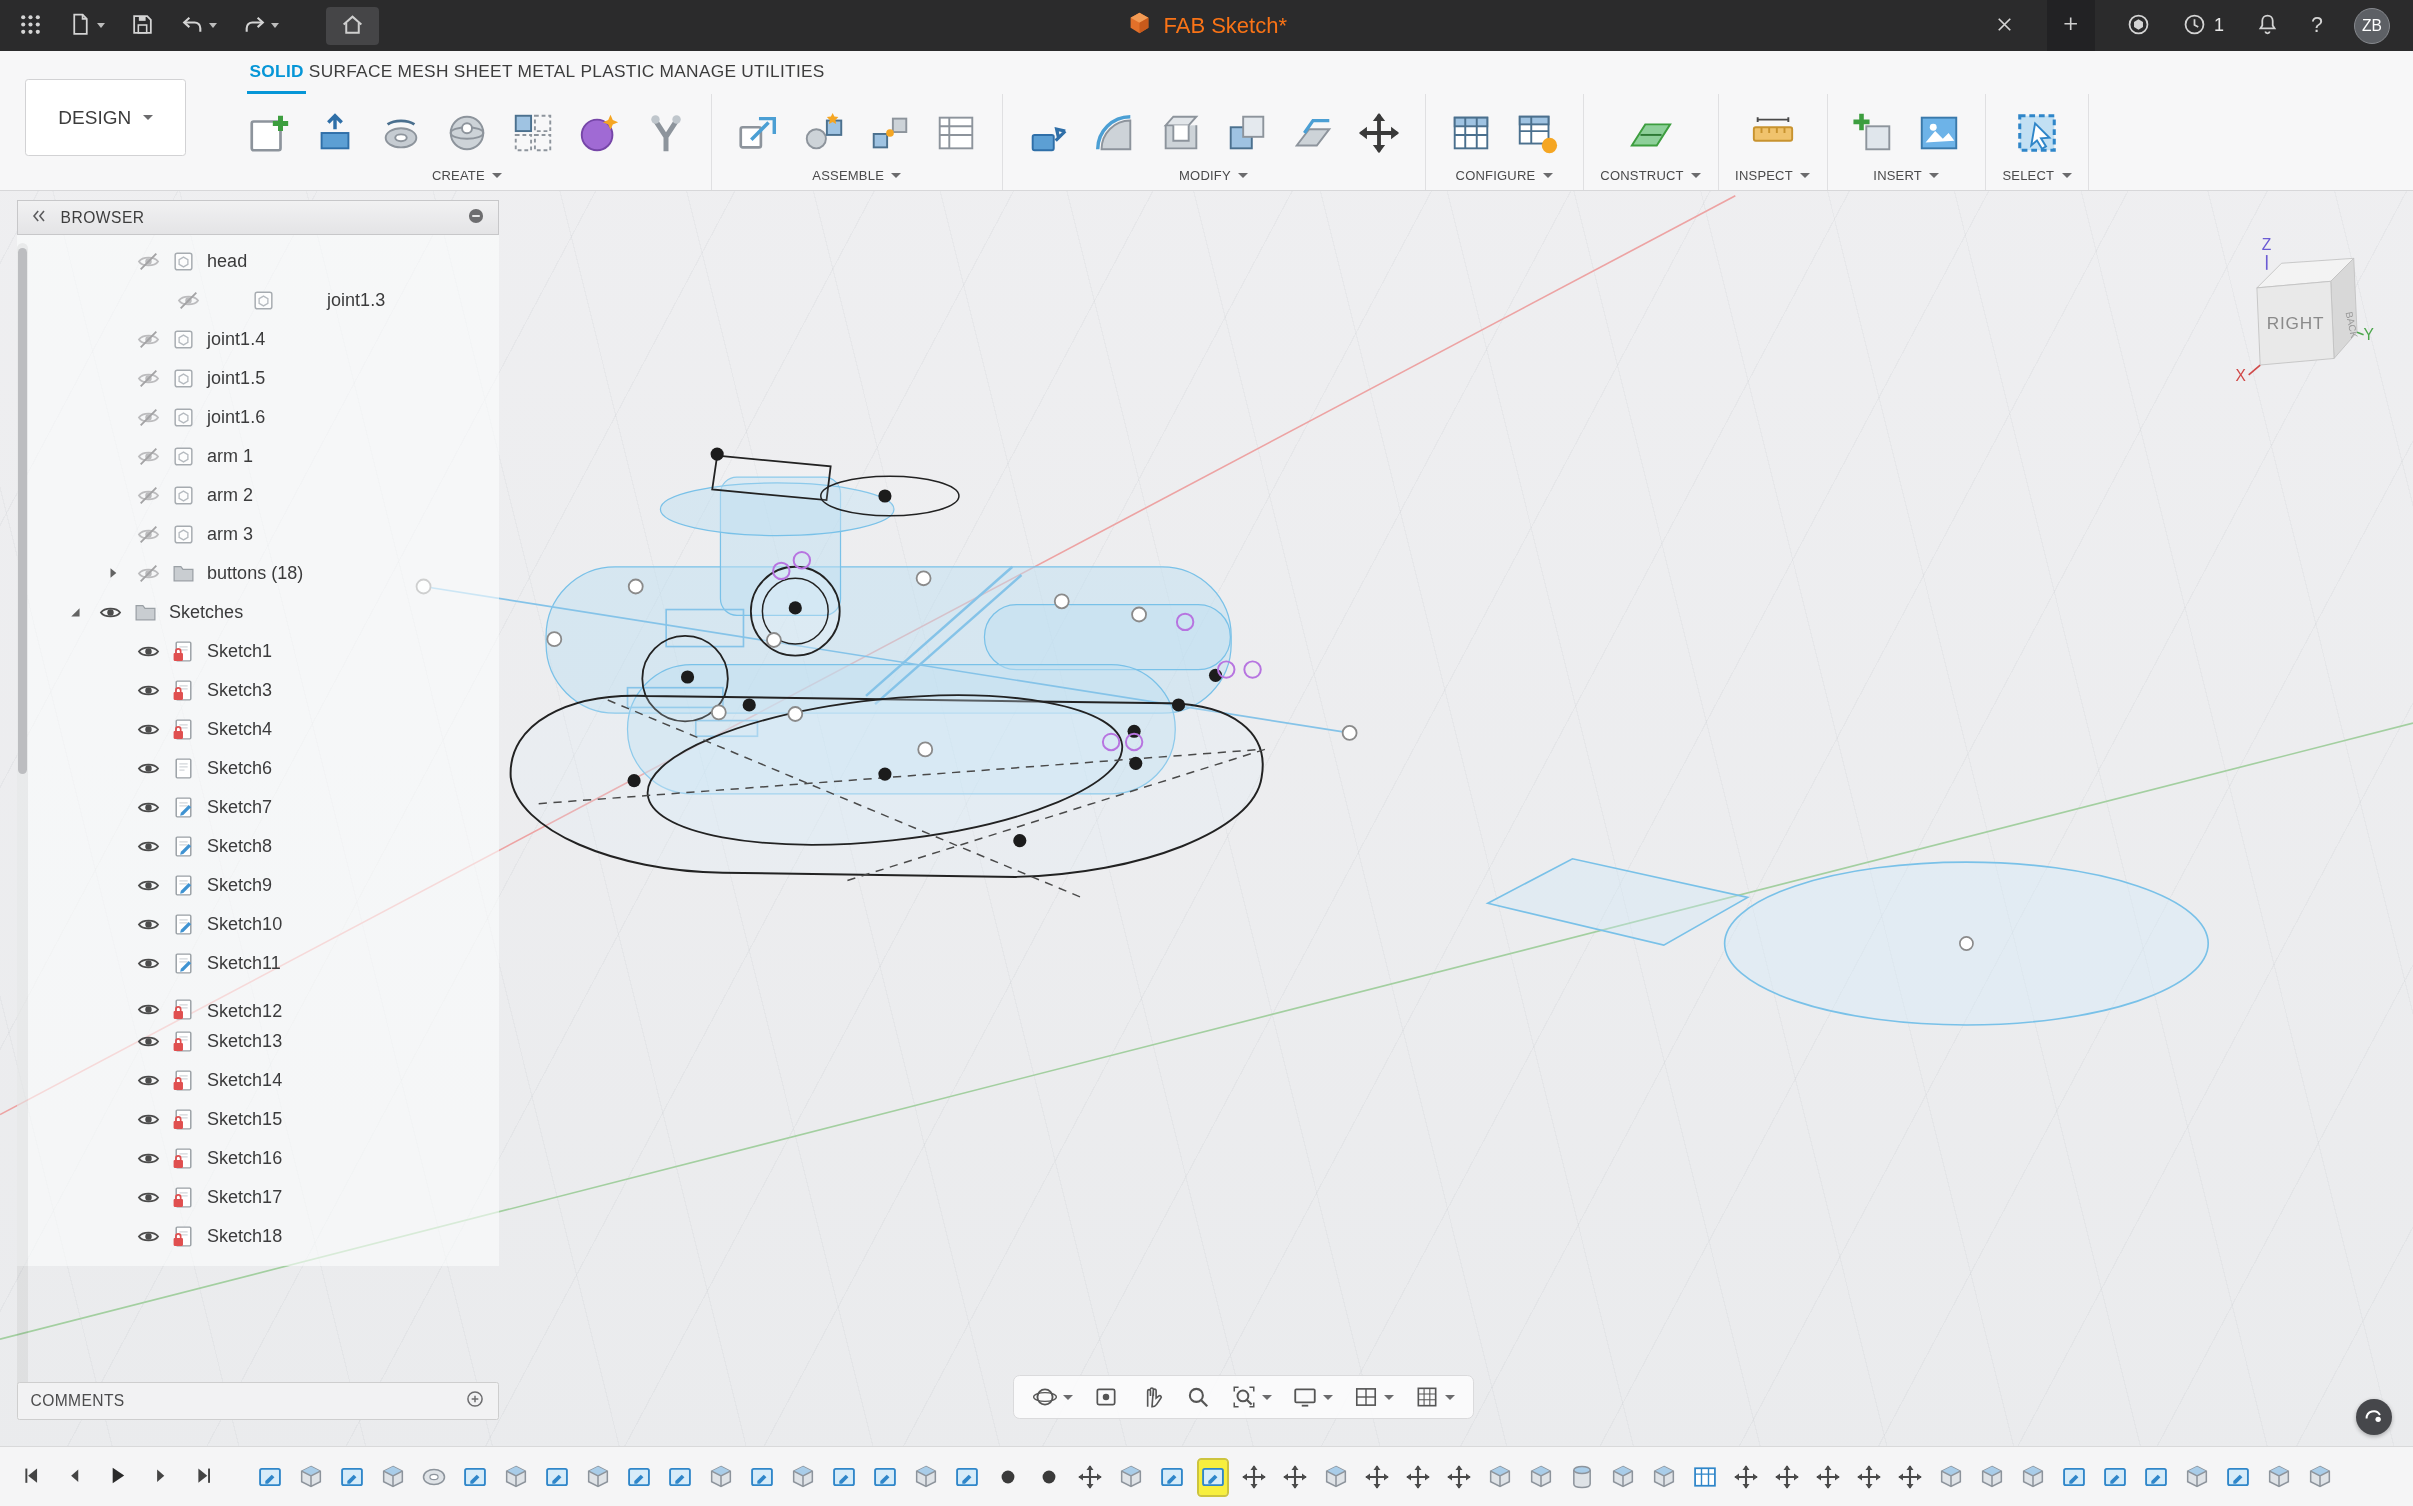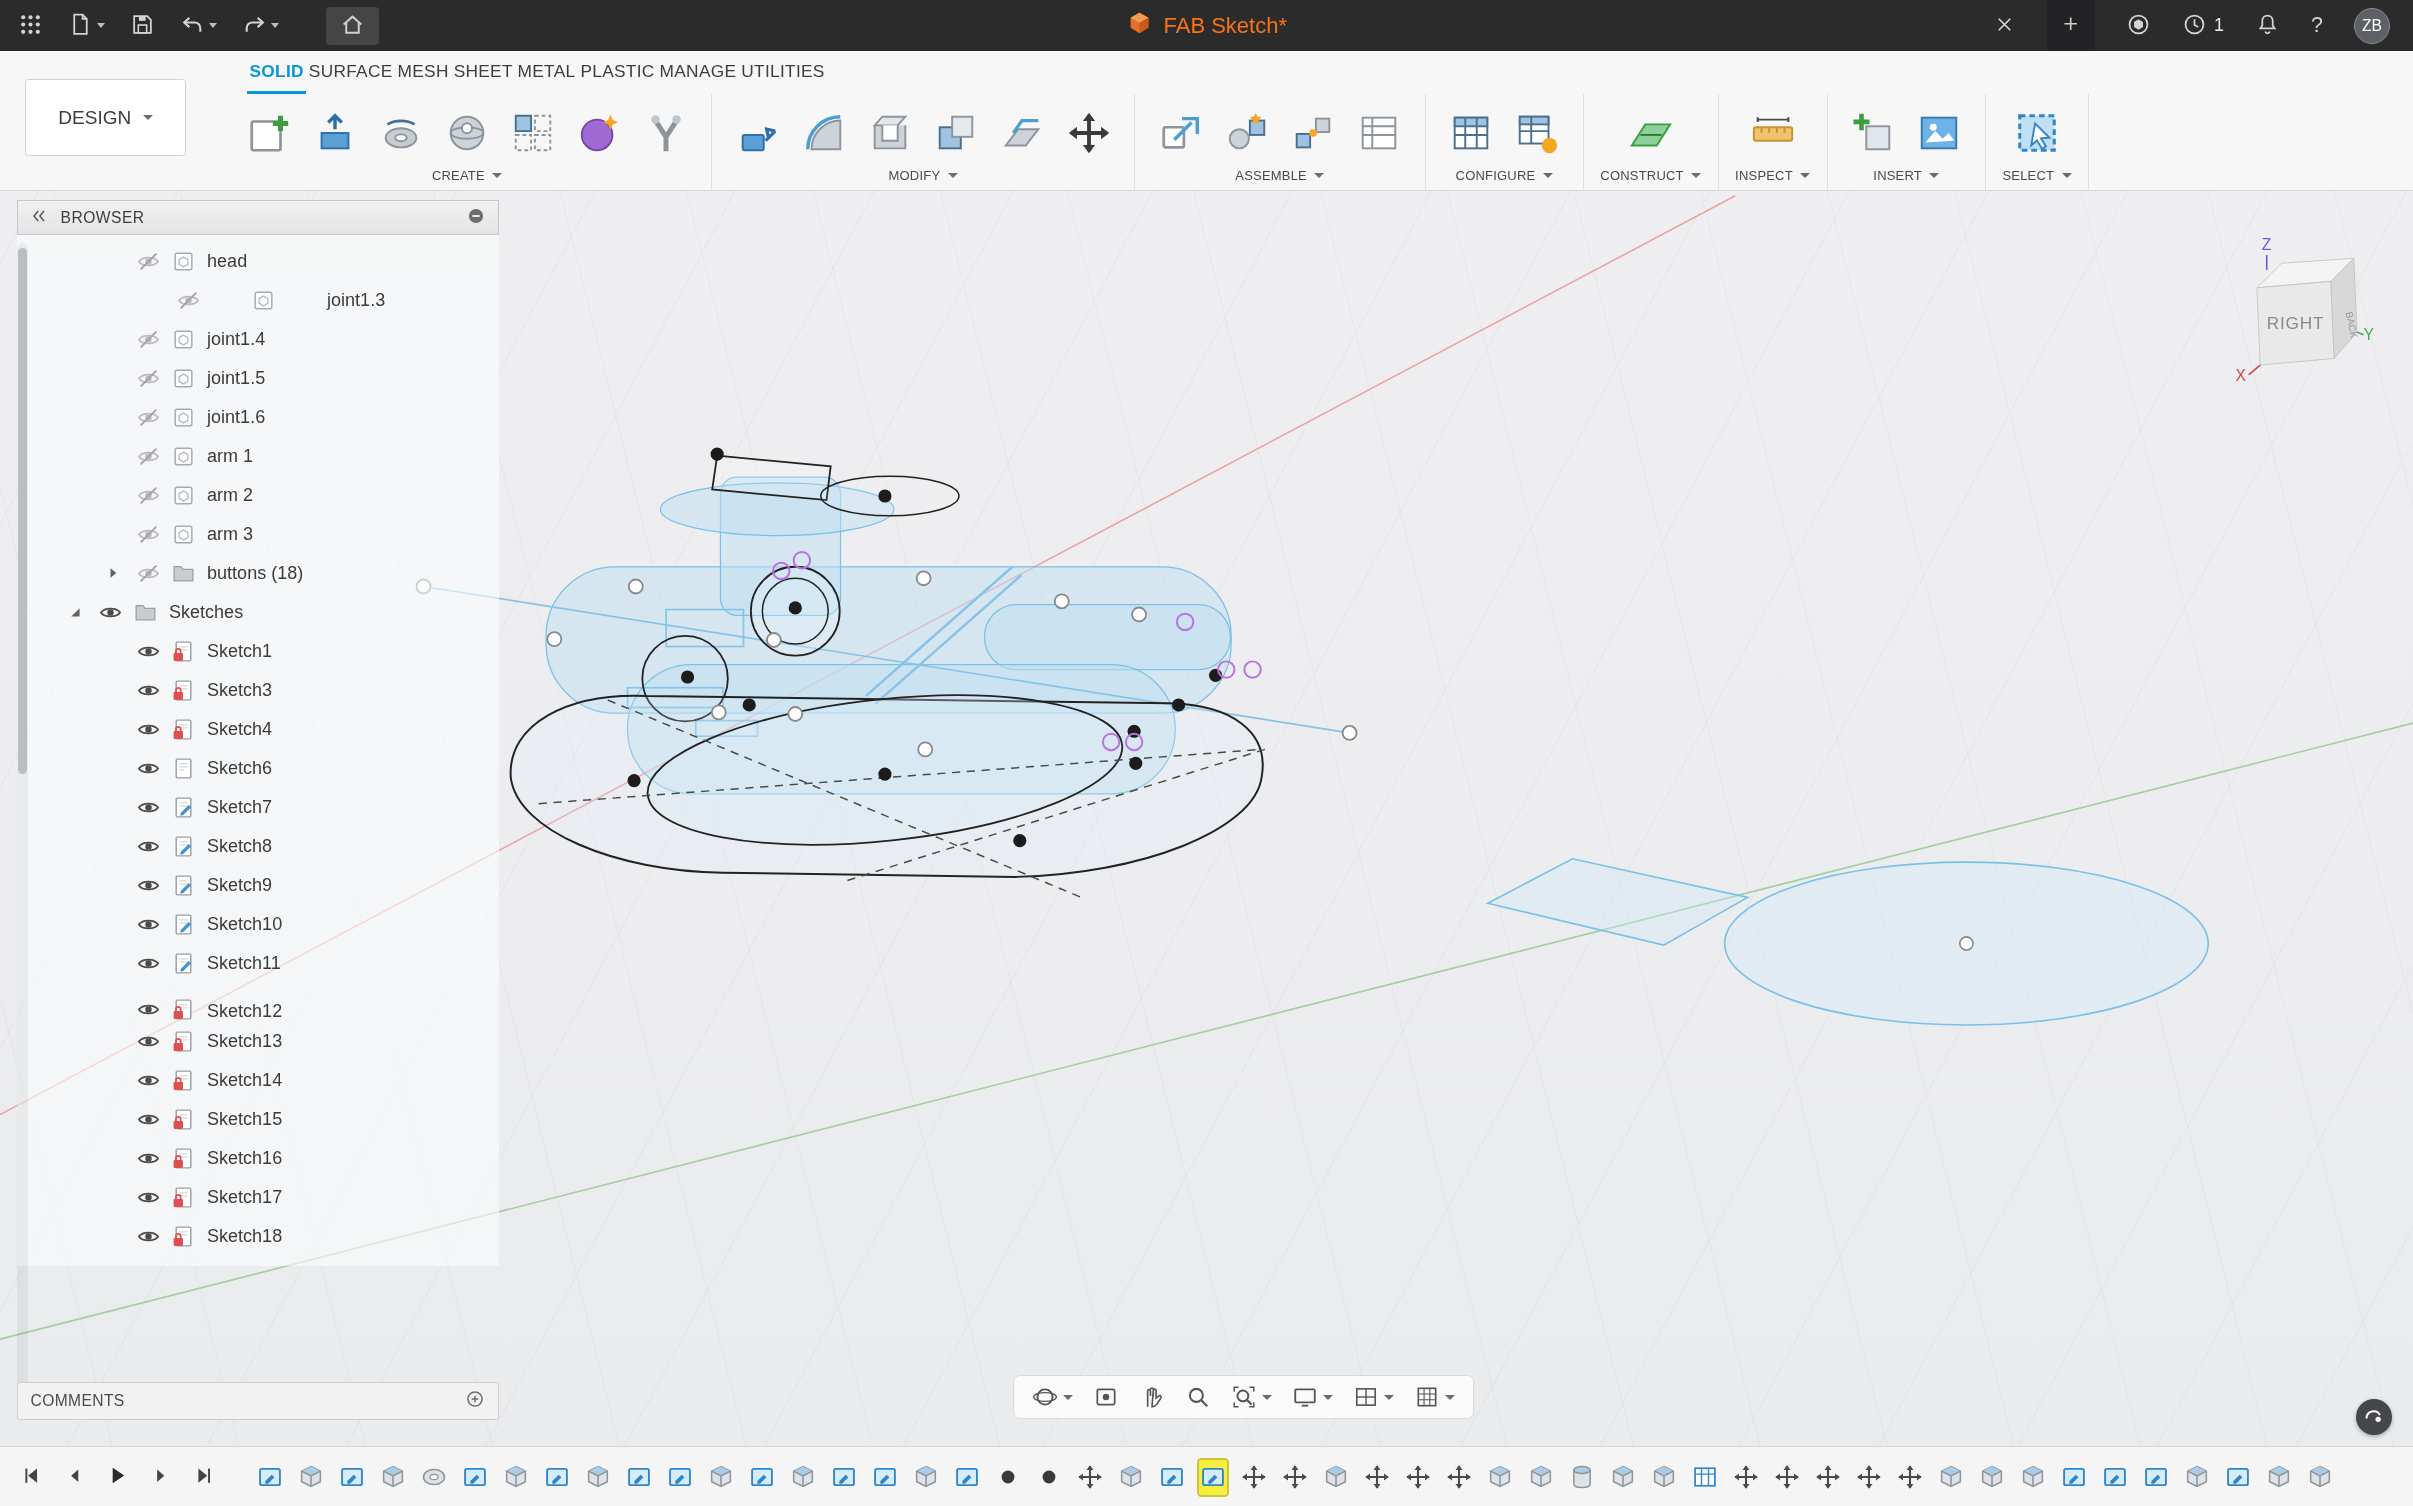--- a/index.html
+++ b/index.html
@@ -317,20 +317,55 @@
         </div>
         <div class="group-label">
           <span>CREATE</span>
           <span class="dd-caret"></span>
         </div>
       </div>
       <div class="tool-group">
         <div class="tool-icons">
           <div class="tool-tile">
             <svg width="46" height="46" viewBox="0 0 24 24" aria-hidden="true">
+              <rect x="3" y="9" width="10.5" height="10.5" rx="1" fill="#fff" stroke="#8d949c" stroke-width="1.4"></rect>
+              <path d="M12.5 4.5h8v8" fill="none" stroke="#4b9fd4" stroke-width="1.8"></path>
+              <path d="M8.5 15.5l9-9" stroke="#4b9fd4" stroke-width="1.8"></path>
+            </svg>
+          </div>
+          <div class="tool-tile">
+            <svg width="46" height="46" viewBox="0 0 24 24" aria-hidden="true">
+              <circle cx="8" cy="15" r="5" fill="#cdd3d8" stroke="#8d949c"></circle>
+              <rect x="13.5" y="5.5" width="7.5" height="7.5" fill="#9fc3e2" stroke="#4b708e"></rect>
+              <path d="M16.5 1.5l.9 1.9 2.1.3-1.5 1.5.3 2.1-1.8-1-1.9 1 .4-2.1-1.5-1.5 2.1-.3z" fill="#f5a623"></path>
+            </svg>
+          </div>
+          <div class="tool-tile">
+            <svg width="46" height="46" viewBox="0 0 24 24" aria-hidden="true">
+              <rect x="3.5" y="12.5" width="7" height="7" fill="#9fc3e2" stroke="#4b708e"></rect>
+              <rect x="13.5" y="4.5" width="7" height="7" fill="#cdd3d8" stroke="#8d949c"></rect>
+              <circle cx="12" cy="12" r="2" fill="#f5a623"></circle>
+            </svg>
+          </div>
+          <div class="tool-tile">
+            <svg width="46" height="46" viewBox="0 0 24 24" aria-hidden="true">
+              <rect x="3.5" y="4" width="17" height="16" fill="#fff" stroke="#8d949c"></rect>
+              <path d="M3.5 8.5h17M3.5 13h17M8.5 4v16" stroke="#8d949c"></path>
+            </svg>
+          </div>
+        </div>
+        <div class="group-label">
+          <span>ASSEMBLE</span>
+          <span class="dd-caret"></span>
+        </div>
+      </div>
+      <div class="tool-group">
+        <div class="tool-icons">
+          <div class="tool-tile">
+            <svg width="46" height="46" viewBox="0 0 24 24" aria-hidden="true">
               <rect x="4" y="13" width="11" height="8" rx="1" fill="#5c9fd4" stroke="#2f6fa8"></rect>
               <path d="M16 16l5-5M21 11l-4.5-1 1 4.5" stroke="#2f6fa8" fill="none" stroke-width="1.7"></path>
             </svg>
           </div>
           <div class="tool-tile">
             <svg width="46" height="46" viewBox="0 0 24 24" aria-hidden="true">
               <path d="M20.5 20.5H5.5A15 15 0 0120.5 5.5z" fill="#cdd3d8" stroke="#8d949c"></path>
               <path d="M20.5 3.5A17 17 0 003.5 20.5" fill="none" stroke="#4b9fd4" stroke-width="1.8"></path>
             </svg>
           </div>
@@ -355,55 +390,20 @@
           </div>
           <div class="tool-tile">
             <svg width="46" height="46" viewBox="0 0 24 24" aria-hidden="true">
               <path d="M12 2.5v19M2.5 12h19" stroke="#3a3a3a" stroke-width="2"></path>
               <path d="M12 1.5l-3.2 4.2h6.4zM12 22.5l-3.2-4.2h6.4zM1.5 12l4.2-3.2v6.4zM22.5 12l-4.2-3.2v6.4z" fill="#3a3a3a"></path>
             </svg>
           </div>
         </div>
         <div class="group-label">
           <span>MODIFY</span>
-          <span class="dd-caret"></span>
-        </div>
-      </div>
-      <div class="tool-group">
-        <div class="tool-icons">
-          <div class="tool-tile">
-            <svg width="46" height="46" viewBox="0 0 24 24" aria-hidden="true">
-              <rect x="3" y="9" width="10.5" height="10.5" rx="1" fill="#fff" stroke="#8d949c" stroke-width="1.4"></rect>
-              <path d="M12.5 4.5h8v8" fill="none" stroke="#4b9fd4" stroke-width="1.8"></path>
-              <path d="M8.5 15.5l9-9" stroke="#4b9fd4" stroke-width="1.8"></path>
-            </svg>
-          </div>
-          <div class="tool-tile">
-            <svg width="46" height="46" viewBox="0 0 24 24" aria-hidden="true">
-              <circle cx="8" cy="15" r="5" fill="#cdd3d8" stroke="#8d949c"></circle>
-              <rect x="13.5" y="5.5" width="7.5" height="7.5" fill="#9fc3e2" stroke="#4b708e"></rect>
-              <path d="M16.5 1.5l.9 1.9 2.1.3-1.5 1.5.3 2.1-1.8-1-1.9 1 .4-2.1-1.5-1.5 2.1-.3z" fill="#f5a623"></path>
-            </svg>
-          </div>
-          <div class="tool-tile">
-            <svg width="46" height="46" viewBox="0 0 24 24" aria-hidden="true">
-              <rect x="3.5" y="12.5" width="7" height="7" fill="#9fc3e2" stroke="#4b708e"></rect>
-              <rect x="13.5" y="4.5" width="7" height="7" fill="#cdd3d8" stroke="#8d949c"></rect>
-              <circle cx="12" cy="12" r="2" fill="#f5a623"></circle>
-            </svg>
-          </div>
-          <div class="tool-tile">
-            <svg width="46" height="46" viewBox="0 0 24 24" aria-hidden="true">
-              <rect x="3.5" y="4" width="17" height="16" fill="#fff" stroke="#8d949c"></rect>
-              <path d="M3.5 8.5h17M3.5 13h17M8.5 4v16" stroke="#8d949c"></path>
-            </svg>
-          </div>
-        </div>
-        <div class="group-label">
-          <span>ASSEMBLE</span>
           <span class="dd-caret"></span>
         </div>
       </div>
       <div class="tool-group">
         <div class="tool-icons">
           <div class="tool-tile">
             <svg width="46" height="46" viewBox="0 0 24 24" aria-hidden="true">
               <rect x="3.5" y="4" width="17" height="16" fill="#fff" stroke="#4b708e"></rect>
               <rect x="3.5" y="4" width="17" height="4.5" fill="#9fc3e2" stroke="#4b708e"></rect>
               <path d="M3.5 13h17M9 4v16M15 4v16" stroke="#4b708e"></path>

